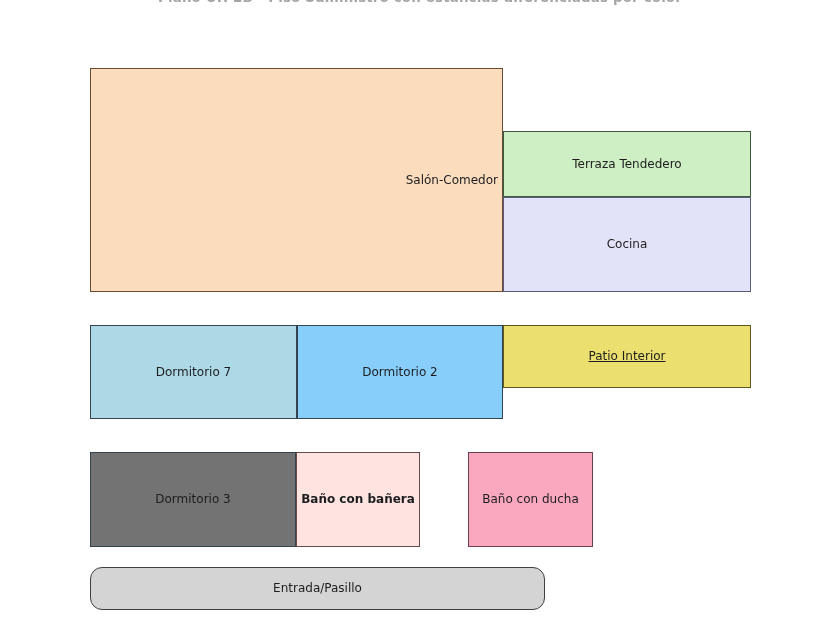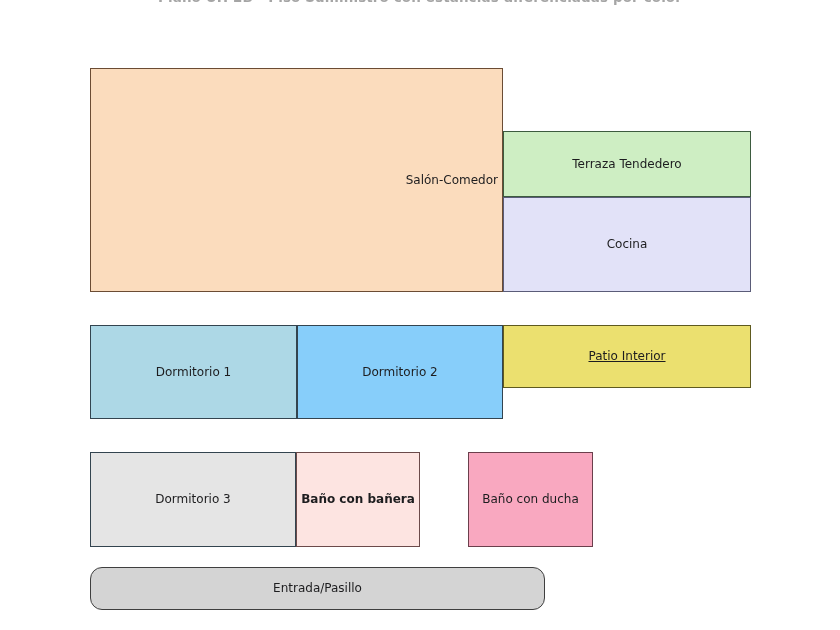--- a/index.html
+++ b/index.html
@@ -79,32 +79,32 @@
 
   <div class="room bd-terraza" style="left: 503px; top: 131px; width: 248px; height: 66px; background: rgb(206, 238, 195); border-color: rgb(61, 91, 63);">
     <span class="room-label">Terraza Tendedero</span>
   </div>
 
   <div class="room bd-cocina" style="left: 503px; top: 197px; width: 248px; height: 95px; background: rgb(226, 226, 248); border-color: rgb(90, 92, 120);">
     <span class="room-label">Cocina</span>
   </div>
 
   <div class="room bd-dorm" style="left: 90px; top: 325px; width: 207px; height: 94px; background: rgb(173, 216, 230); border-color: rgb(51, 68, 79);">
-    <span class="room-label">Dormitorio 1</span>
+    <span class="room-label">Dormitorio 7</span>
   </div>
 
   <div class="room bd-dorm" style="left: 297px; top: 325px; width: 206px; height: 94px; background: rgb(135, 206, 250); border-color: rgb(51, 68, 79);">
     <span class="room-label">Dormitorio 2</span>
   </div>
 
   <div class="room bd-patio" style="left: 503px; top: 325px; width: 248px; height: 63px; background: rgb(235, 224, 111); border-color: rgb(94, 90, 31);">
     <span class="room-label">Patio Interior</span>
   </div>
 
-  <div class="room bd-dorm" style="left: 90px; top: 452px; width: 206px; height: 95px; background: #e5e5e5; border-color: rgb(51, 68, 79);">
+  <div class="room bd-dorm" style="left: 90px; top: 452px; width: 206px; height: 95px; background: #737373; border-color: rgb(51, 68, 79);">
     <span class="room-label">Dormitorio 3</span>
   </div>
 
   <div class="room bd-bath-a" style="left: 296px; top: 452px; width: 124px; height: 95px; background: rgb(253, 228, 225); border-color: rgb(107, 74, 74);">
     <span class="room-label">Baño con bañera</span>
   </div>
 
   <div class="room bd-bath-b" style="left: 420px; top: 452px; width: 125px; height: 95px; background: rgb(249, 168, 192); border-color: rgb(107, 63, 76); margin-left: 48px;">
     <span class="room-label">Baño con ducha</span>
   </div>

